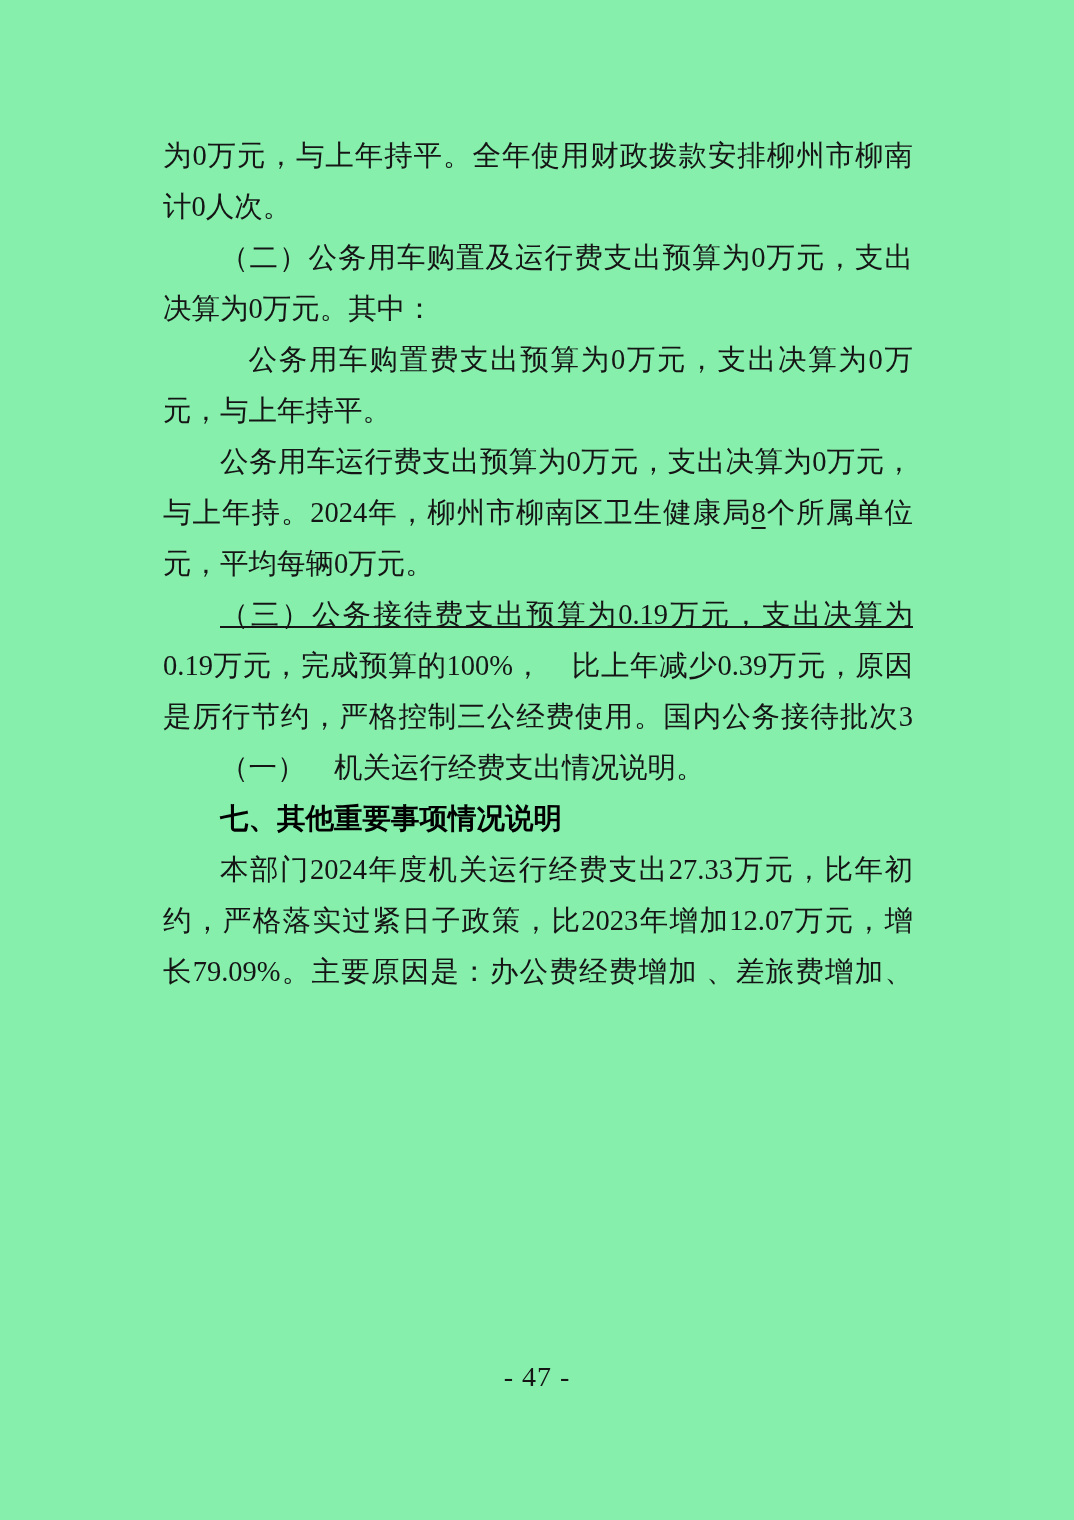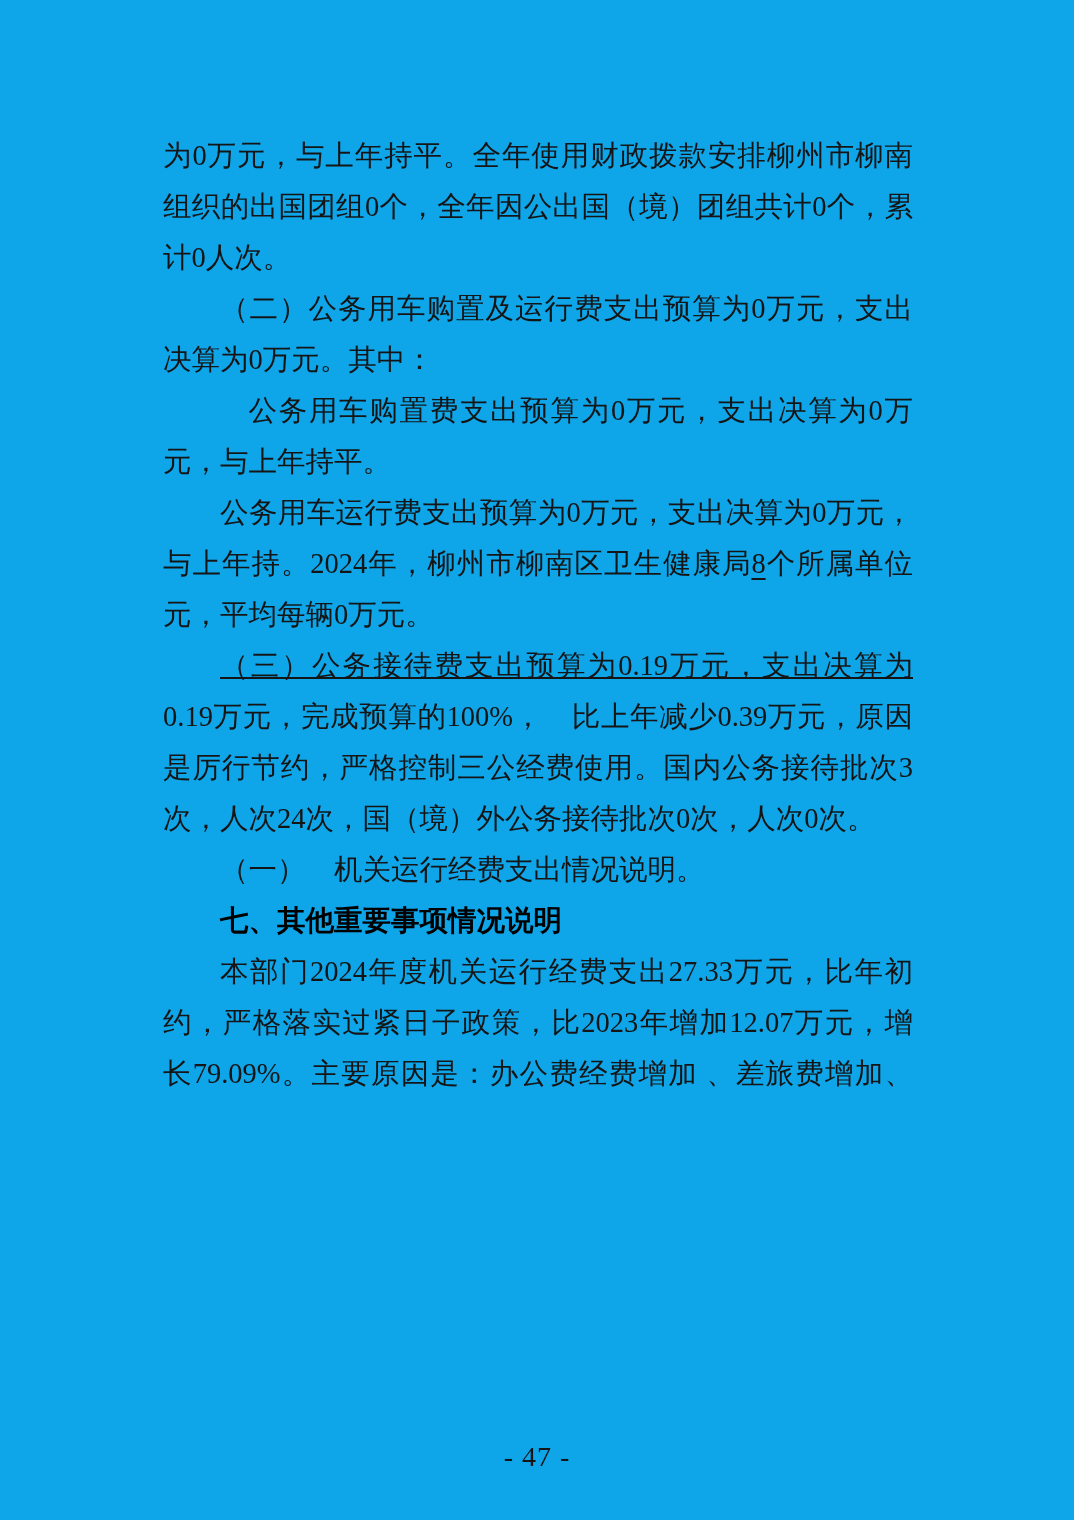--- a/index.html
+++ b/index.html
@@ -1,20 +1,20 @@
 <!DOCTYPE html>
 <html lang="zh"><head>
 <meta charset="utf-8">
 <style>
   html, body { margin: 0; padding: 0; background: #e8e8e8; }
   .page {
     position: relative;
     width: 1074px;
     height: 1520px;
-    background: #0ea5e9;
+    background: #86efac;
     font-family: "Liberation Serif", serif;
     color: #151515;
     overflow: hidden;
     margin: 0 auto;
   }
   .doc {
     position: absolute;
     left: 163px;
     top: 130px;
     width: 750px;
@@ -36,55 +36,53 @@
     color: #000000;
   }
   .u {
     text-decoration: underline;
     text-underline-offset: 5px;
   }
   .footer {
     position: absolute;
     left: 0;
     right: 0;
-    top: 1441px;
+    top: 1361px;
     text-align: center;
     font-size: 28px;
     color: #151515;
     letter-spacing: 1px;
   }
 </style>
 </head>
 <body>
 
 <div class="page">
   <div class="doc">
       <div class="para">
         <div class="line"><span>为0万元，与上年持平。全年使用财政拨款安排柳州市柳南</span></div>
-        <div class="line"><span>组织的出国团组0个，全年因公出国（境）团组共计0个，累</span></div>
         <div class="line last"><span>计0人次。</span></div>
       </div>
       <div class="para">
         <div class="line" style="padding-left: 2em;"><span>（二）公务用车购置及运行费支出预算为0万元，支出</span></div>
         <div class="line last"><span>决算为0万元。其中：</span></div>
       </div>
       <div class="para">
         <div class="line" style="padding-left: 3em;"><span>公务用车购置费支出预算为0万元，支出决算为0万</span></div>
         <div class="line last"><span>元，与上年持平。</span></div>
       </div>
       <div class="para">
         <div class="line" style="padding-left: 2em;"><span>公务用车运行费支出预算为0万元，支出决算为0万元，</span></div>
         <div class="line"><span>与上年持。2024年，柳州市柳南区卫生健康局</span><span class="u">8</span><span>个所属单位</span></div>
         <div class="line last"><span>元，平均每辆0万元。</span></div>
       </div>
       <div class="para">
         <div class="line" style="padding-left: 2em; text-decoration: underline;"><span>（三）公务接待费支出预算为0.19万元，支出决算为</span></div>
         <div class="line"><span>0.19万元，完成预算的100%，　比上年减少0.39万元，原因</span></div>
         <div class="line"><span>是厉行节约，严格控制三公经费使用。国内公务接待批次3</span></div>
-        <div class="line last"><span>次，人次24次，国（境）外公务接待批次0次，人次0次。</span></div>
       </div>
       <div class="para">
         <div class="line last" style="padding-left: 2em;"><span>（一）　机关运行经费支出情况说明。</span></div>
       </div>
       <div class="para bold">
         <div class="line last" style="padding-left: 2em;"><span>七、其他重要事项情况说明</span></div>
       </div>
       <div class="para">
         <div class="line" style="padding-left: 2em;"><span>本部门2024年度机关运行经费支出27.33万元，比年初</span></div>
         <div class="line"><span>约，严格落实过紧日子政策，比2023年增加12.07万元，增</span></div>

